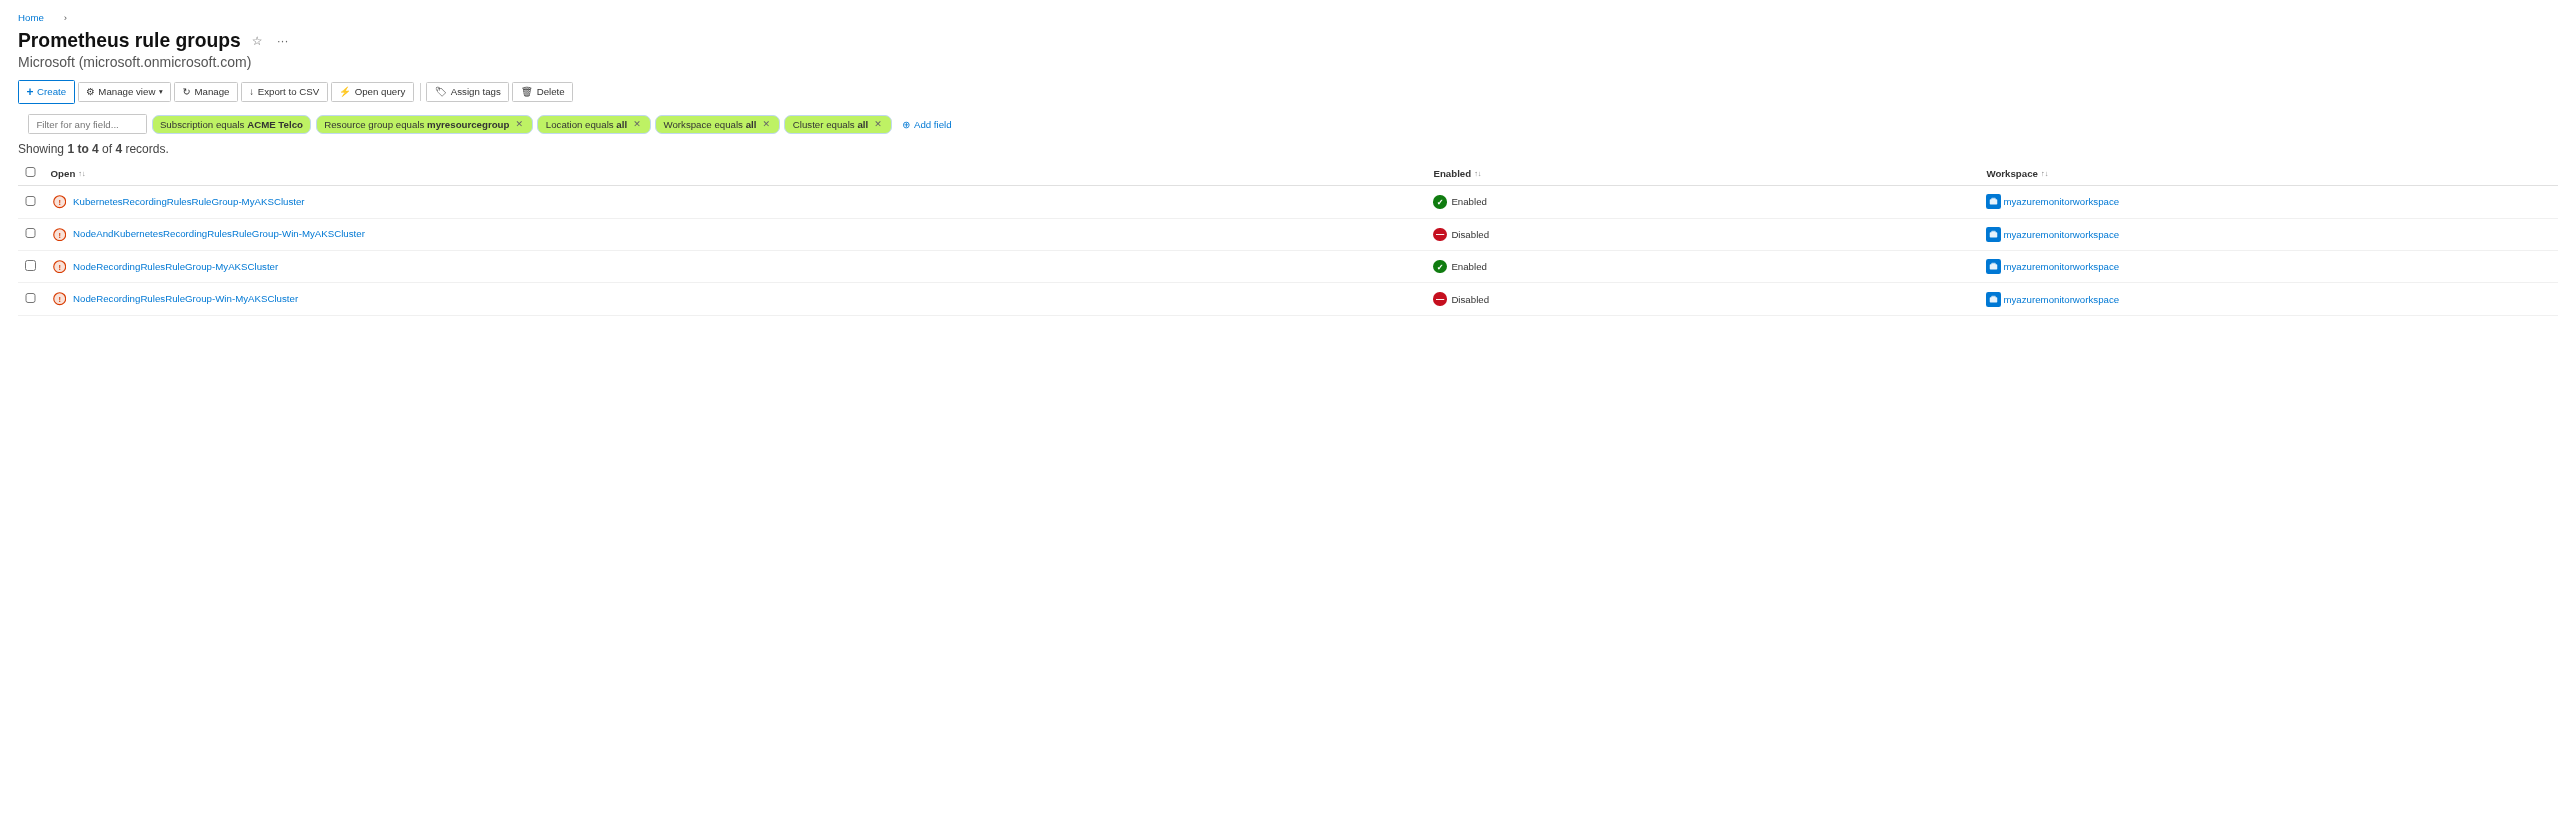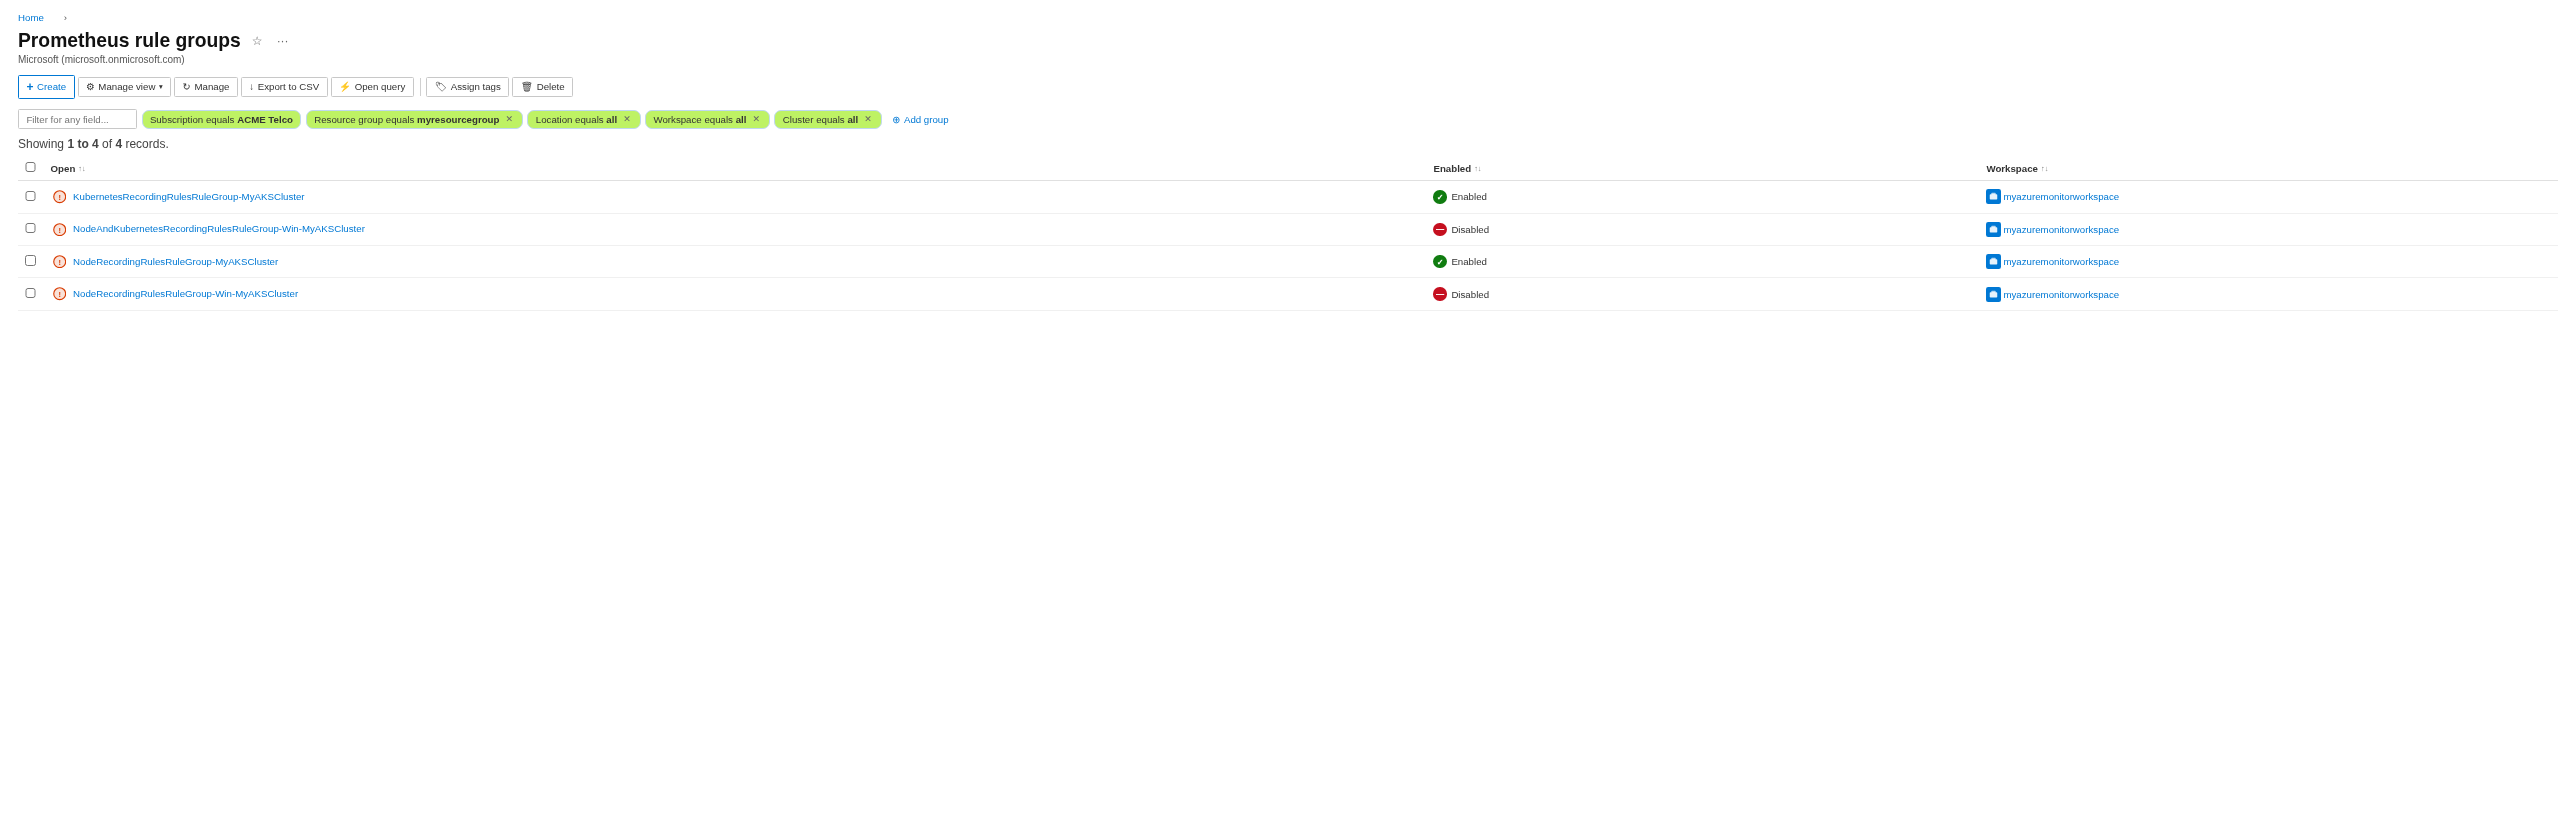--- a/index.html
+++ b/index.html
@@ -30,21 +30,21 @@
     }
     .page-title .icon-btn {
       background: none;
       border: none;
       cursor: pointer;
       color: #666;
       font-size: 12px;
       padding: 1.5px 3px;
     }
     .subtitle {
-      font-size: 10px;
+      font-size: 14px;
       color: #555;
       margin-bottom: 10.4px;
     }
     .toolbar {
       display: flex;
       align-items: center;
       gap: 3px;
       margin-bottom: 10.4px;
       flex-wrap: wrap;
     }
@@ -71,20 +71,21 @@
       height: 18px;
       background: #d0d0d0;
       margin: 0 3px;
     }
     .filter-bar {
       display: flex;
       align-items: center;
       gap: 4.5px;
       flex-wrap: wrap;
       margin-bottom: 7.4px;
+      margin-left: 10px;
     }
     .filter-input {
       border: 0.7px solid #c8c8c8;
       border-radius: 1.5px;
       padding: 3.7px 7.4px;
       font-size: 9.7px;
       width: 119px;
       color: #555;
     }
     .filter-tag {
@@ -293,21 +294,21 @@
     <button class="close-btn">✕</button>
   </div>
 
   <div class="filter-tag">
     <span>Cluster equals <strong>all</strong></span>
     <button class="close-btn">✕</button>
   </div>
 
   <button class="add-filter-btn">
     <span>⊕</span>
-    <span>Add group</span>
+    <span>Add field</span>
   </button>
 </div>
 
 <div class="records-count">
   <span>Showing </span><strong>1 to 4</strong><span> of </span><strong>4</strong><span> records.</span>
 </div>
 
 <table>
   <thead>
     <tr>

